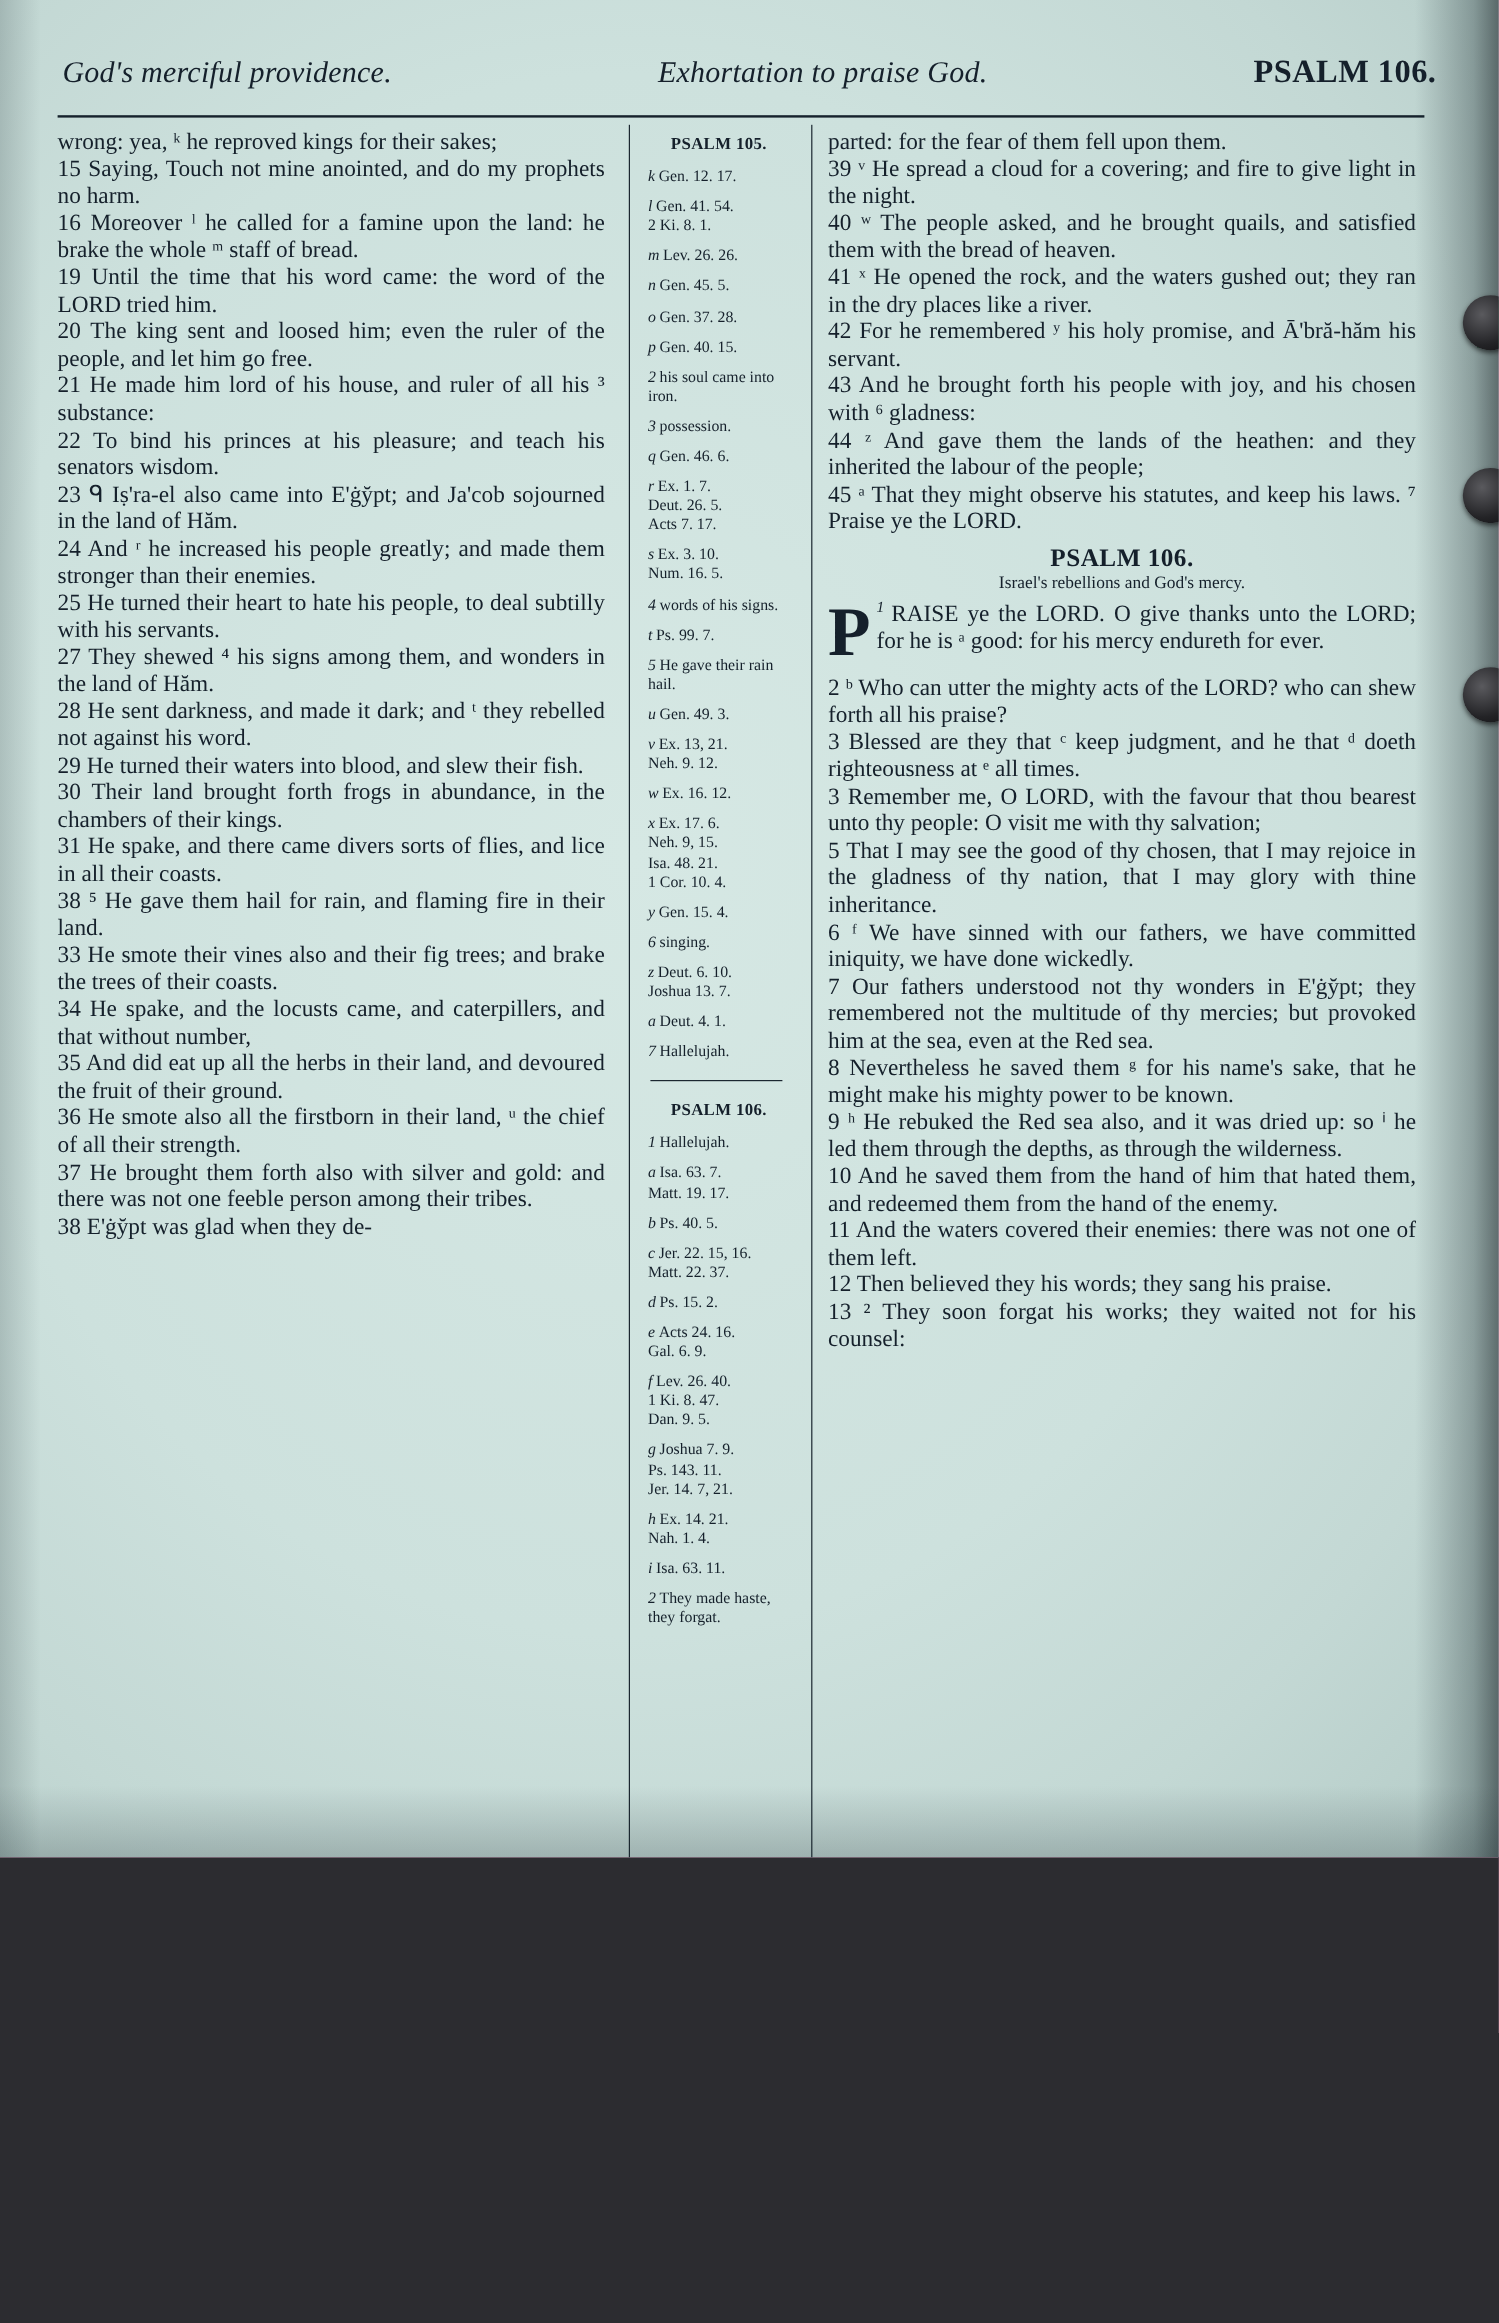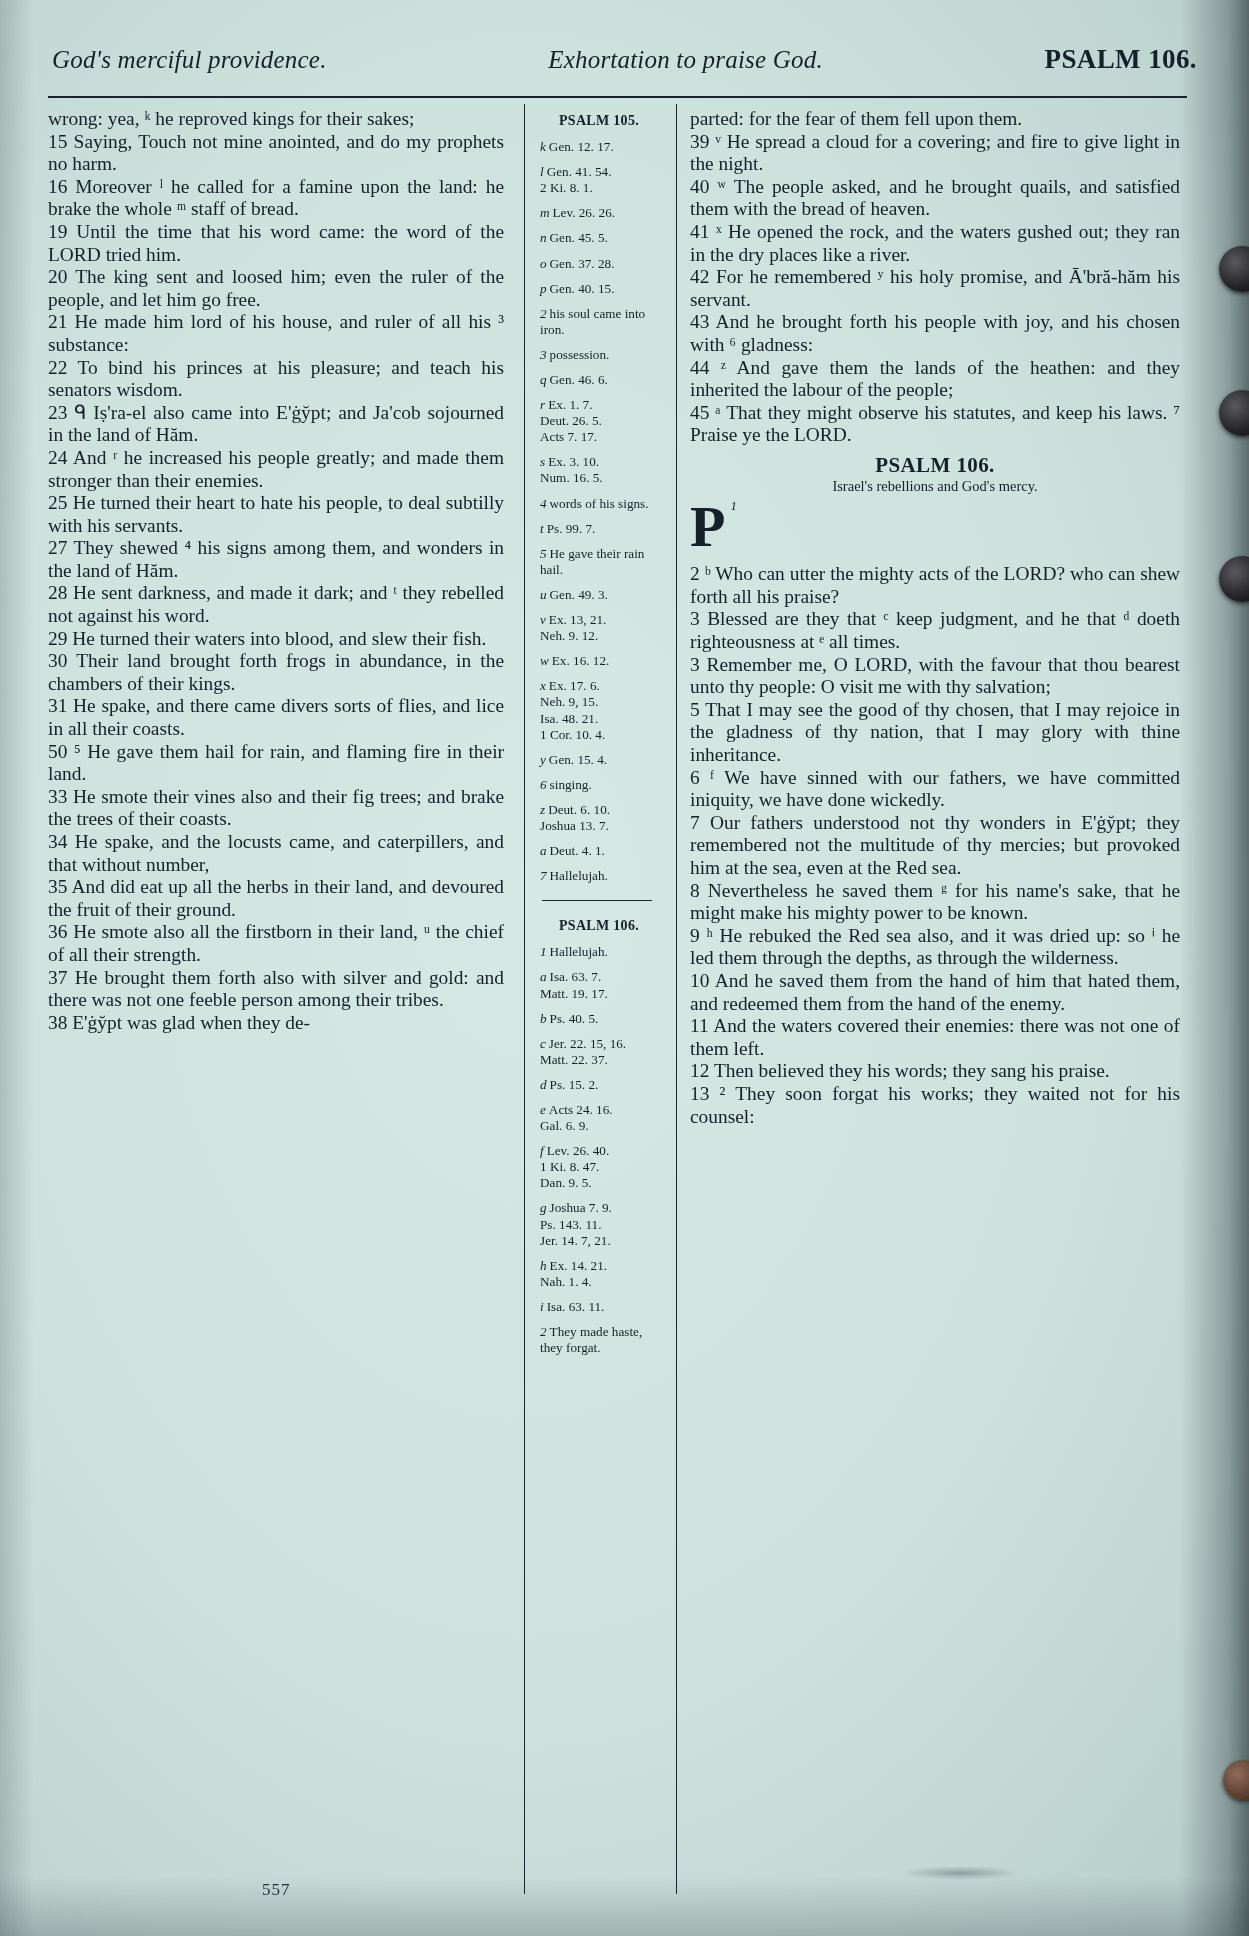--- a/index.html
+++ b/index.html
@@ -3,21 +3,21 @@
 <meta charset="utf-8">
 <style>
   html, body {
     margin: 0;
     padding: 0;
     background: #2c2c30;
   }
   .page {
     position: relative;
     width: 1249px;
-    height: 1936px;
+    height: 1548px;
     background: #f9a8d4;
     overflow: hidden;
     font-family: "Liberation Serif", serif;
     color: #15202b;
   }
   
   .paper {
     position: absolute;
     left: 0; top: 0; right: 0; bottom: 0;
     background:
@@ -223,21 +223,21 @@
       <p class="verse-para">21 He made him lord of his house, and ruler of all his ³ substance:</p>
       <p class="verse-para">22 To bind his princes at his pleasure; and teach his senators wisdom.</p>
       <p class="verse-para">23 ᑫ Iṣ'ra-el also came into E'ġy̆pt; and Ja'cob sojourned in the land of Hăm.</p>
       <p class="verse-para">24 And ʳ he increased his people greatly; and made them stronger than their enemies.</p>
       <p class="verse-para">25 He turned their heart to hate his people, to deal subtilly with his servants.</p>
       <p class="verse-para">27 They shewed ⁴ his signs among them, and wonders in the land of Hăm.</p>
       <p class="verse-para">28 He sent darkness, and made it dark; and ᵗ they rebelled not against his word.</p>
       <p class="verse-para">29 He turned their waters into blood, and slew their fish.</p>
       <p class="verse-para">30 Their land brought forth frogs in abundance, in the chambers of their kings.</p>
       <p class="verse-para">31 He spake, and there came divers sorts of flies, and lice in all their coasts.</p>
-      <p class="verse-para">50 ⁵ He gave them hail for rain, and flaming fire in their land.</p>
+      <p class="verse-para">38 ⁵ He gave them hail for rain, and flaming fire in their land.</p>
       <p class="verse-para">33 He smote their vines also and their fig trees; and brake the trees of their coasts.</p>
       <p class="verse-para">34 He spake, and the locusts came, and caterpillers, and that without number,</p>
       <p class="verse-para">35 And did eat up all the herbs in their land, and devoured the fruit of their ground.</p>
       <p class="verse-para">36 He smote also all the firstborn in their land, ᵘ the chief of all their strength.</p>
       <p class="verse-para">37 He brought them forth also with silver and gold: and there was not one feeble person among their tribes.</p>
       <p class="verse-para">38 E'ġy̆pt was glad when they de-</p>
     </div>
 
   <div class="col-center" id="center-col">
       <div class="center-head">PSALM 105.</div>
@@ -283,21 +283,21 @@
       <p class="verse-para">parted: for the fear of them fell upon them.</p>
       <p class="verse-para">39 ᵛ He spread a cloud for a covering; and fire to give light in the night.</p>
       <p class="verse-para">40 ʷ The people asked, and he brought quails, and satisfied them with the bread of heaven.</p>
       <p class="verse-para">41 ˣ He opened the rock, and the waters gushed out; they ran in the dry places like a river.</p>
       <p class="verse-para">42 For he remembered ʸ his holy promise, and Ā'bră-hăm his servant.</p>
       <p class="verse-para">43 And he brought forth his people with joy, and his chosen with ⁶ gladness:</p>
       <p class="verse-para">44 ᶻ And gave them the lands of the heathen: and they inherited the labour of the people;</p>
       <p class="verse-para">45 ᵃ That they might observe his statutes, and keep his laws. ⁷ Praise ye the LORD.</p>
       <div class="psalm-head">PSALM 106.</div>
       <div class="psalm-sub">Israel's rebellions and God's mercy.</div>
-      <p class="dropcap-para"><span class="sup">1 </span><span class="dropcap">P</span></p>
+      <p class="dropcap-para"><span class="sup">1 </span><span class="dropcap">P</span><span>RAISE ye the LORD. O give thanks unto the LORD; for he is ᵃ good: for his mercy endureth for ever.</span></p>
       <p class="verse-para">2 ᵇ Who can utter the mighty acts of the LORD? who can shew forth all his praise?</p>
       <p class="verse-para">3 Blessed are they that ᶜ keep judgment, and he that ᵈ doeth righteousness at ᵉ all times.</p>
       <p class="verse-para">3 Remember me, O LORD, with the favour that thou bearest unto thy people: O visit me with thy salvation;</p>
       <p class="verse-para">5 That I may see the good of thy chosen, that I may rejoice in the gladness of thy nation, that I may glory with thine inheritance.</p>
       <p class="verse-para">6 ᶠ We have sinned with our fathers, we have committed iniquity, we have done wickedly.</p>
       <p class="verse-para">7 Our fathers understood not thy wonders in E'ġy̆pt; they remembered not the multitude of thy mercies; but provoked him at the sea, even at the Red sea.</p>
       <p class="verse-para">8 Nevertheless he saved them ᵍ for his name's sake, that he might make his mighty power to be known.</p>
       <p class="verse-para">9 ʰ He rebuked the Red sea also, and it was dried up: so ⁱ he led them through the depths, as through the wilderness.</p>
       <p class="verse-para">10 And he saved them from the hand of him that hated them, and redeemed them from the hand of the enemy.</p>
       <p class="verse-para">11 And the waters covered their enemies: there was not one of them left.</p>

